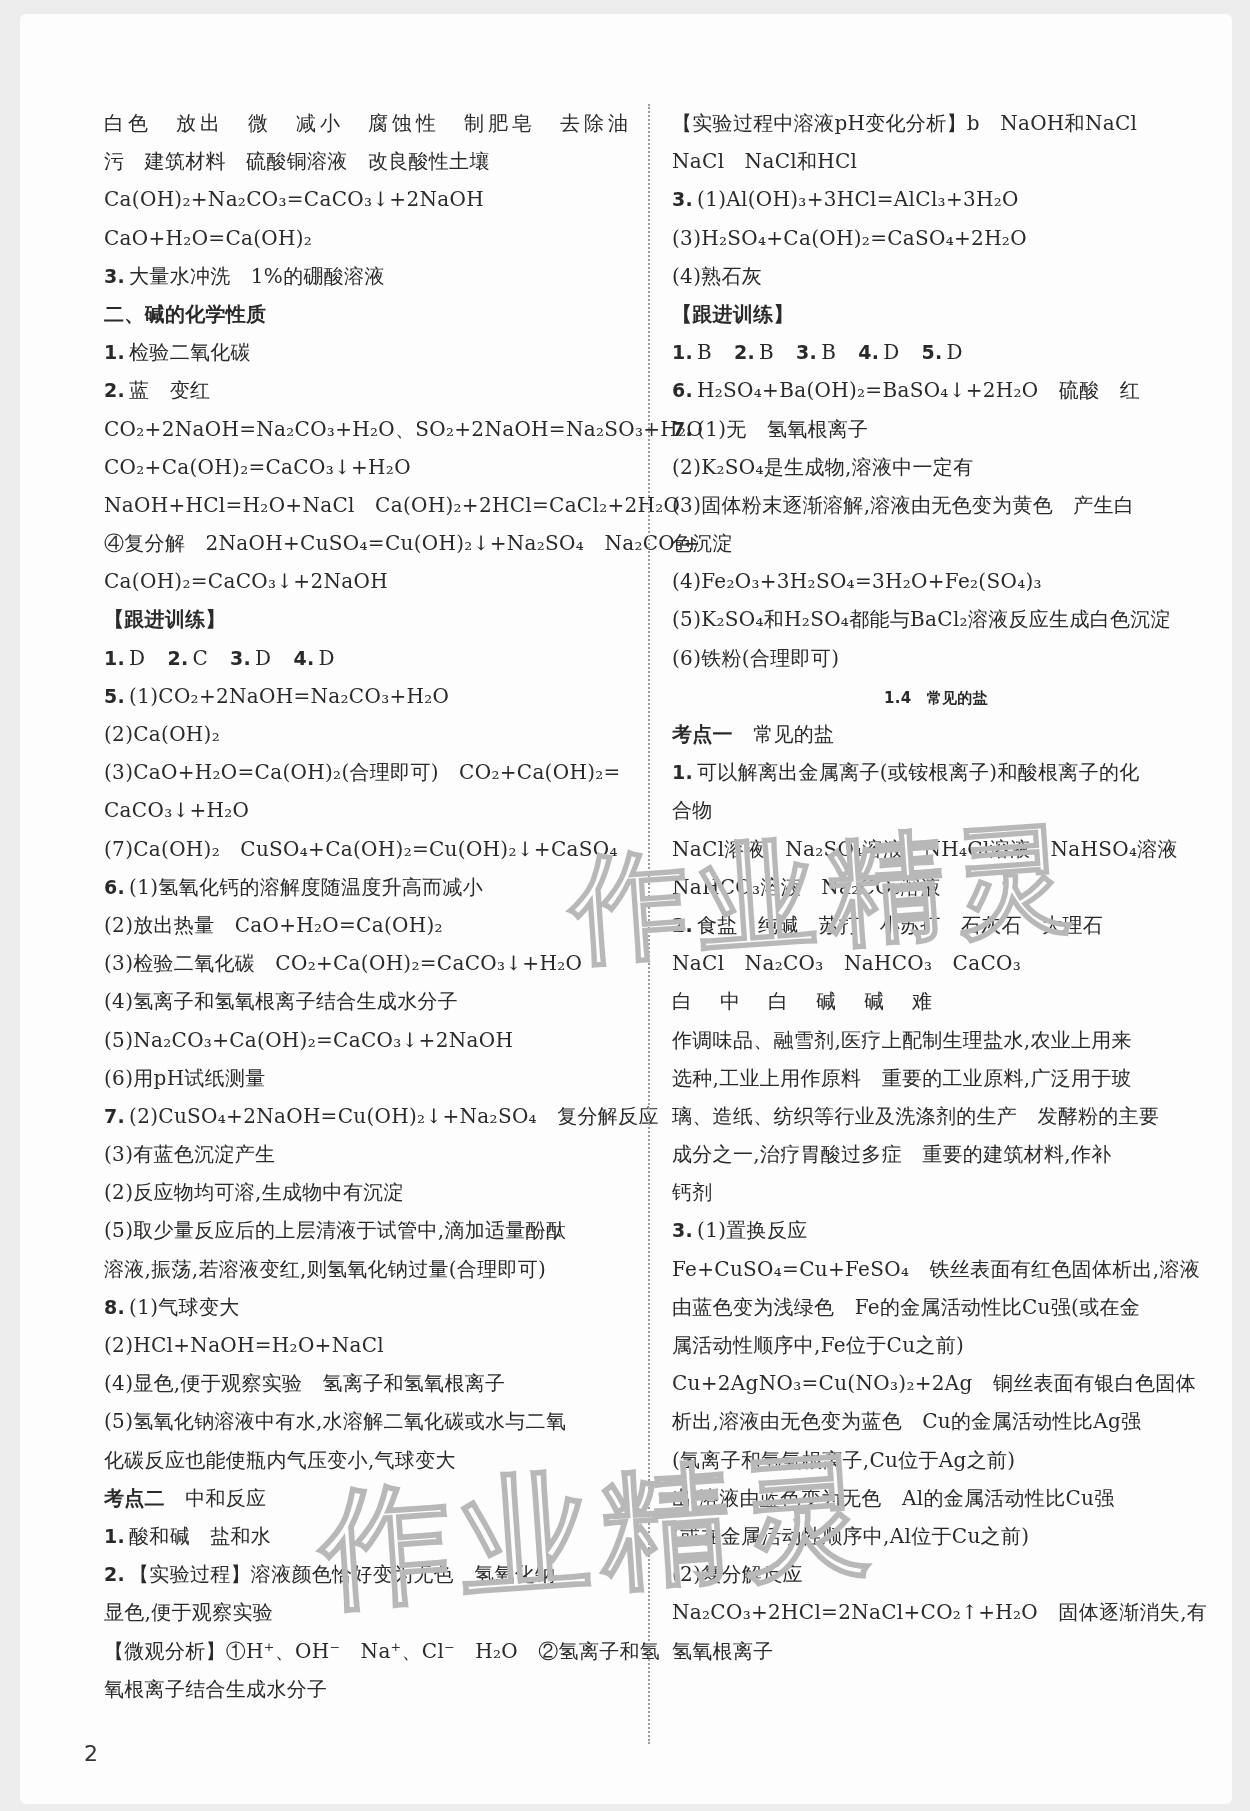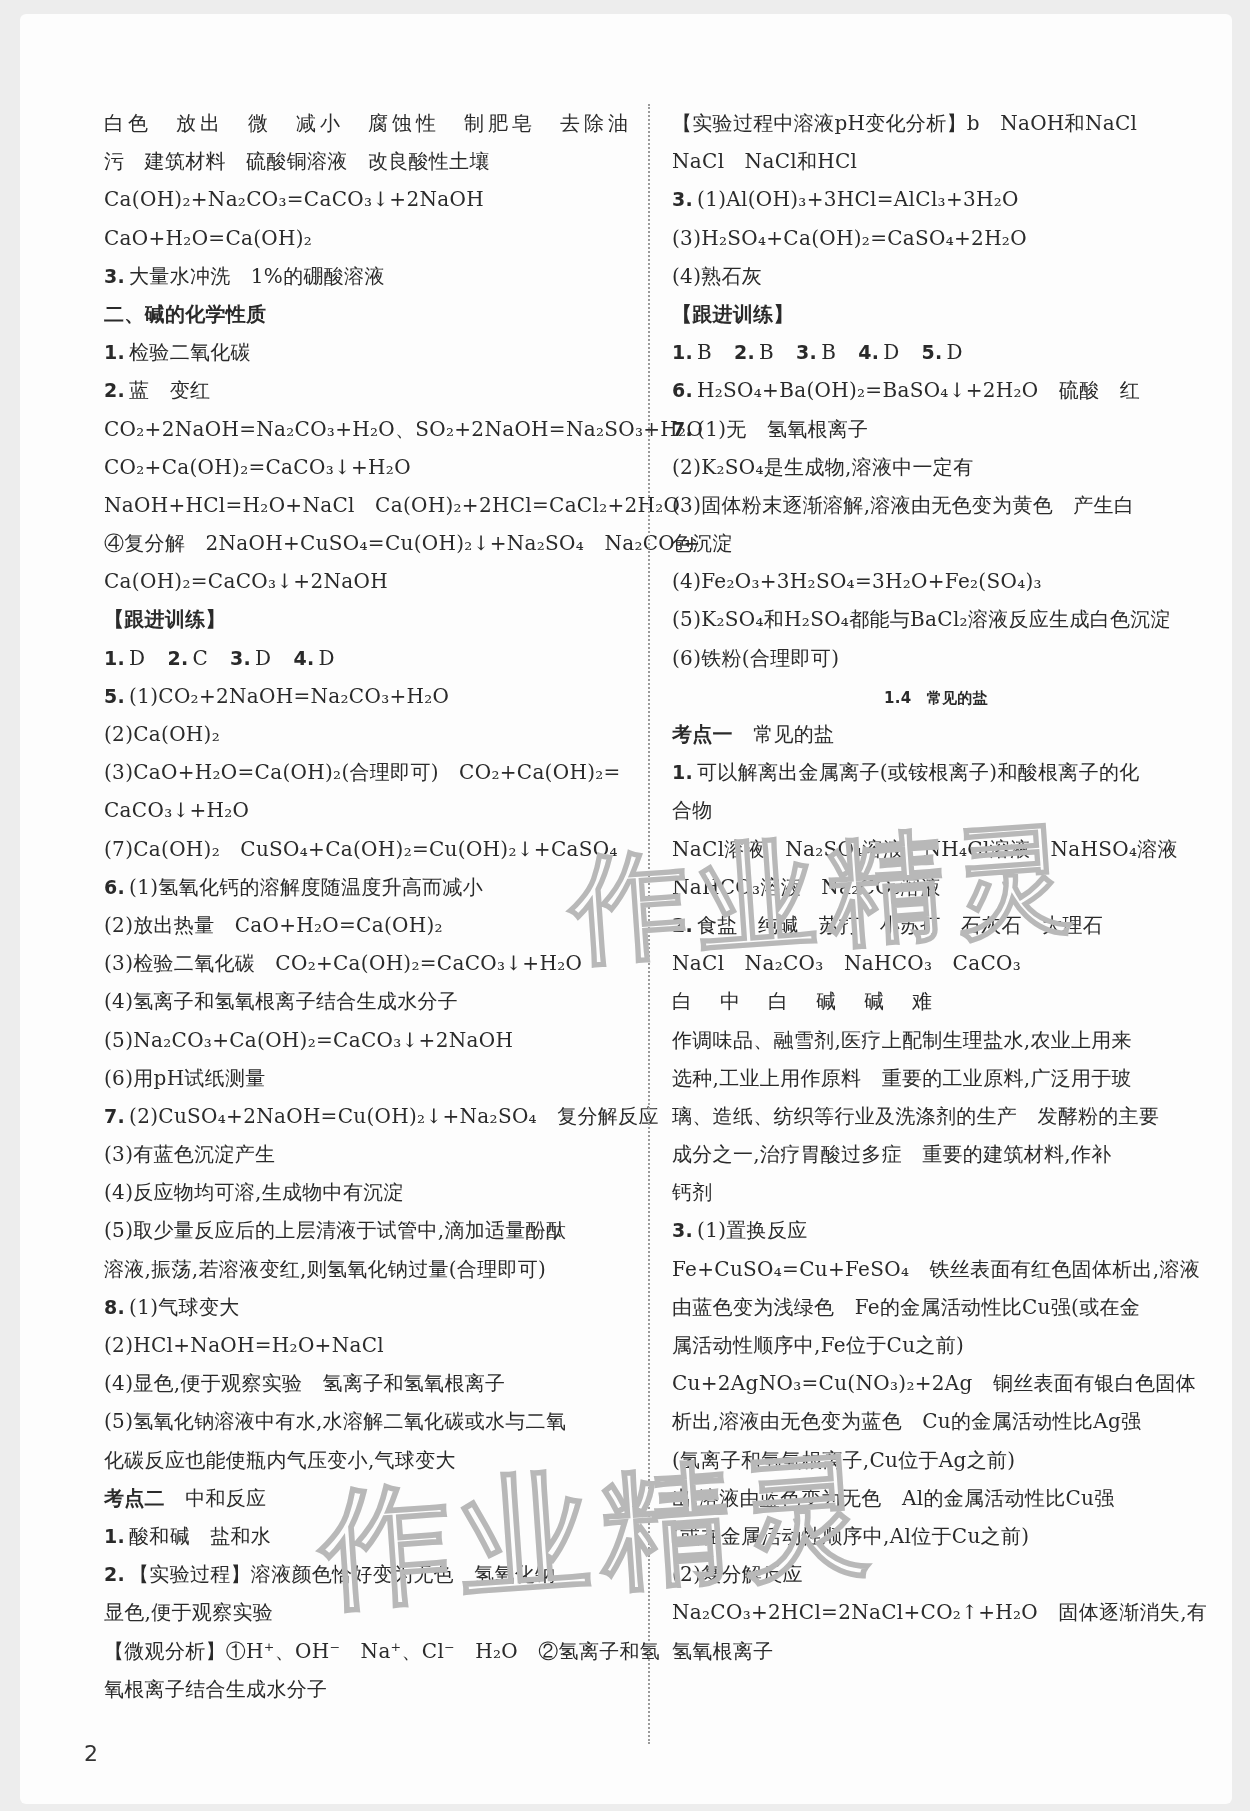--- a/index.html
+++ b/index.html
@@ -65,21 +65,21 @@
       <div class="line"><span>CaCO₃↓+H₂O</span></div>
       <div class="line"><span>(7)Ca(OH)₂　CuSO₄+Ca(OH)₂=Cu(OH)₂↓+CaSO₄</span></div>
       <div class="line"><span class="num">6.</span><span>(1)氢氧化钙的溶解度随温度升高而减小</span></div>
       <div class="line"><span>(2)放出热量　CaO+H₂O=Ca(OH)₂</span></div>
       <div class="line"><span>(3)检验二氧化碳　CO₂+Ca(OH)₂=CaCO₃↓+H₂O</span></div>
       <div class="line"><span>(4)氢离子和氢氧根离子结合生成水分子</span></div>
       <div class="line"><span>(5)Na₂CO₃+Ca(OH)₂=CaCO₃↓+2NaOH</span></div>
       <div class="line"><span>(6)用pH试纸测量</span></div>
       <div class="line"><span class="num">7.</span><span>(2)CuSO₄+2NaOH=Cu(OH)₂↓+Na₂SO₄　复分解反应</span></div>
       <div class="line"><span>(3)有蓝色沉淀产生</span></div>
-      <div class="line"><span>(4)反应物均可溶,生成物中有沉淀</span></div>
+      <div class="line"><span>(2)反应物均可溶,生成物中有沉淀</span></div>
       <div class="line"><span>(5)取少量反应后的上层清液于试管中,滴加适量酚酞</span></div>
       <div class="line"><span>溶液,振荡,若溶液变红,则氢氧化钠过量(合理即可)</span></div>
       <div class="line"><span class="num">8.</span><span>(1)气球变大</span></div>
       <div class="line"><span>(2)HCl+NaOH=H₂O+NaCl</span></div>
       <div class="line"><span>(4)显色,便于观察实验　氢离子和氢氧根离子</span></div>
       <div class="line"><span>(5)氢氧化钠溶液中有水,水溶解二氧化碳或水与二氧</span></div>
       <div class="line"><span>化碳反应也能使瓶内气压变小,气球变大</span></div>
       <div class="line"><span class="bold">考点二</span><span>　中和反应</span></div>
       <div class="line"><span class="num">1.</span><span>酸和碱　盐和水</span></div>
       <div class="line"><span class="num">2.</span><span>【实验过程】溶液颜色恰好变为无色　氢氧化钠</span></div>

